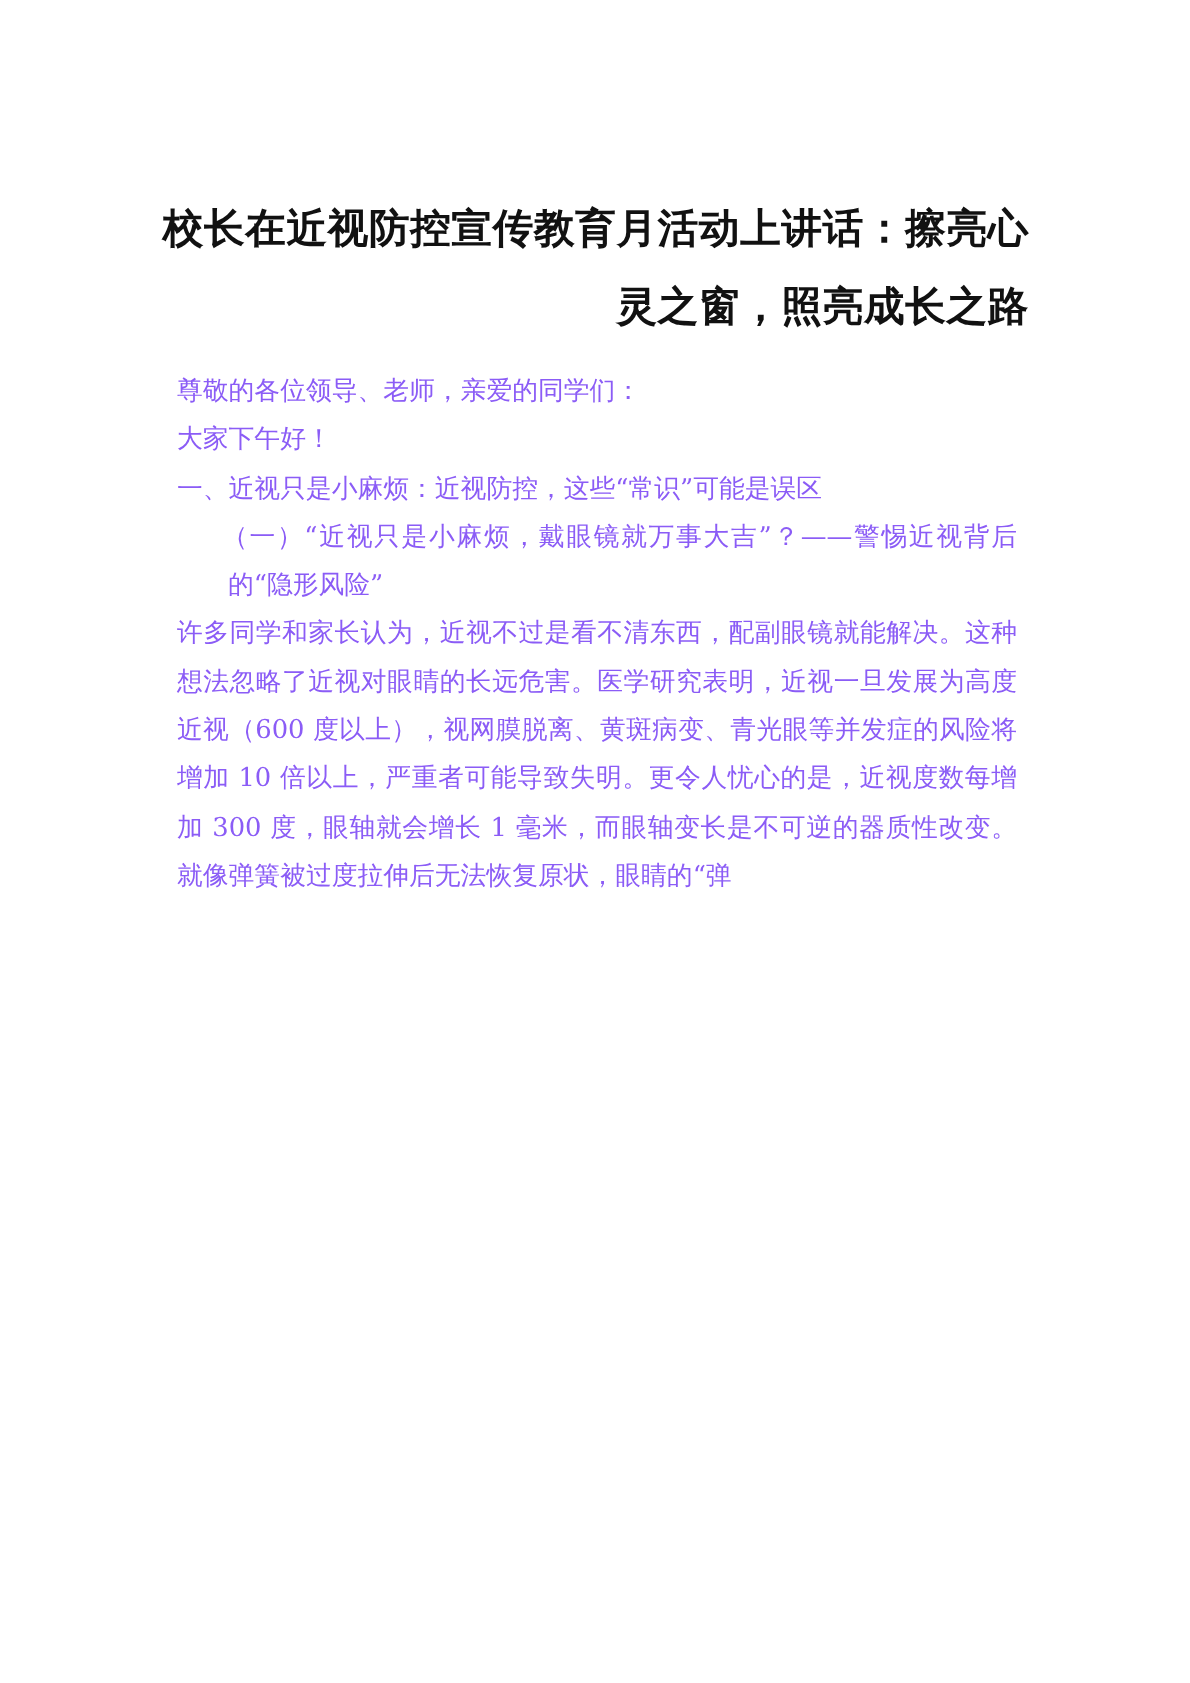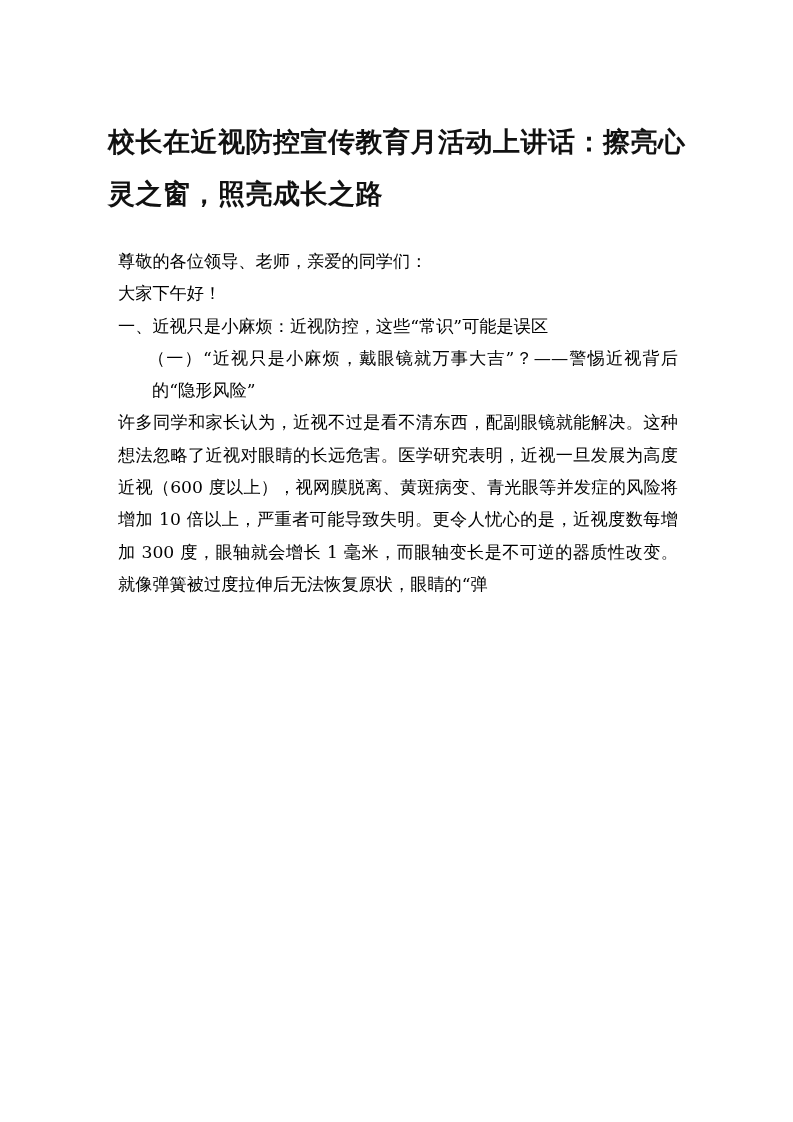--- a/index.html
+++ b/index.html
@@ -3,30 +3,30 @@
   <meta charset="utf-8">
   <style>
     html, body { margin: 0; padding: 0; background: #ffffff; }
     body { width: 793px; height: 1122px; position: relative; overflow: hidden; }
     .page {
       position: absolute; left: 0; top: 0; width: 793px; height: 1122px;
       background: #ffffff; color: #1a1a1a;
       font-family: "DejaVu Serif", "Liberation Serif", serif;
     }
     .title {
-      position: absolute; left: 108px; top: 116px; width: 578px;
-      text-align: left;
+      position: absolute; left: 108px; top: 127px; width: 578px;
+      text-align: right;
       font-family: "DejaVu Sans", "Liberation Sans", sans-serif;
       font-weight: bold; font-size: 27px; line-height: 52px;
       color: #111;
       letter-spacing: 0.5px;
     }
     .body-text {
       position: absolute; left: 118px; top: 245px; width: 560px;
-      font-size: 17.2px; line-height: 32.3px; color: #000000;
+      font-size: 17.2px; line-height: 32.3px; color: #8b5cf6;
     }
     .body-text p { margin: 0; padding: 0; text-align: justify; text-justify: inter-ideograph; }
     .body-text p.sub { text-indent: -4px; margin-left: 34px; }
   </style>
 </head>
 <body>
 
 <div class="page">
   <div class="title">校长在近视防控宣传教育月活动上讲话：擦亮心灵之窗，照亮成长之路</div>
   <div class="body-text">

